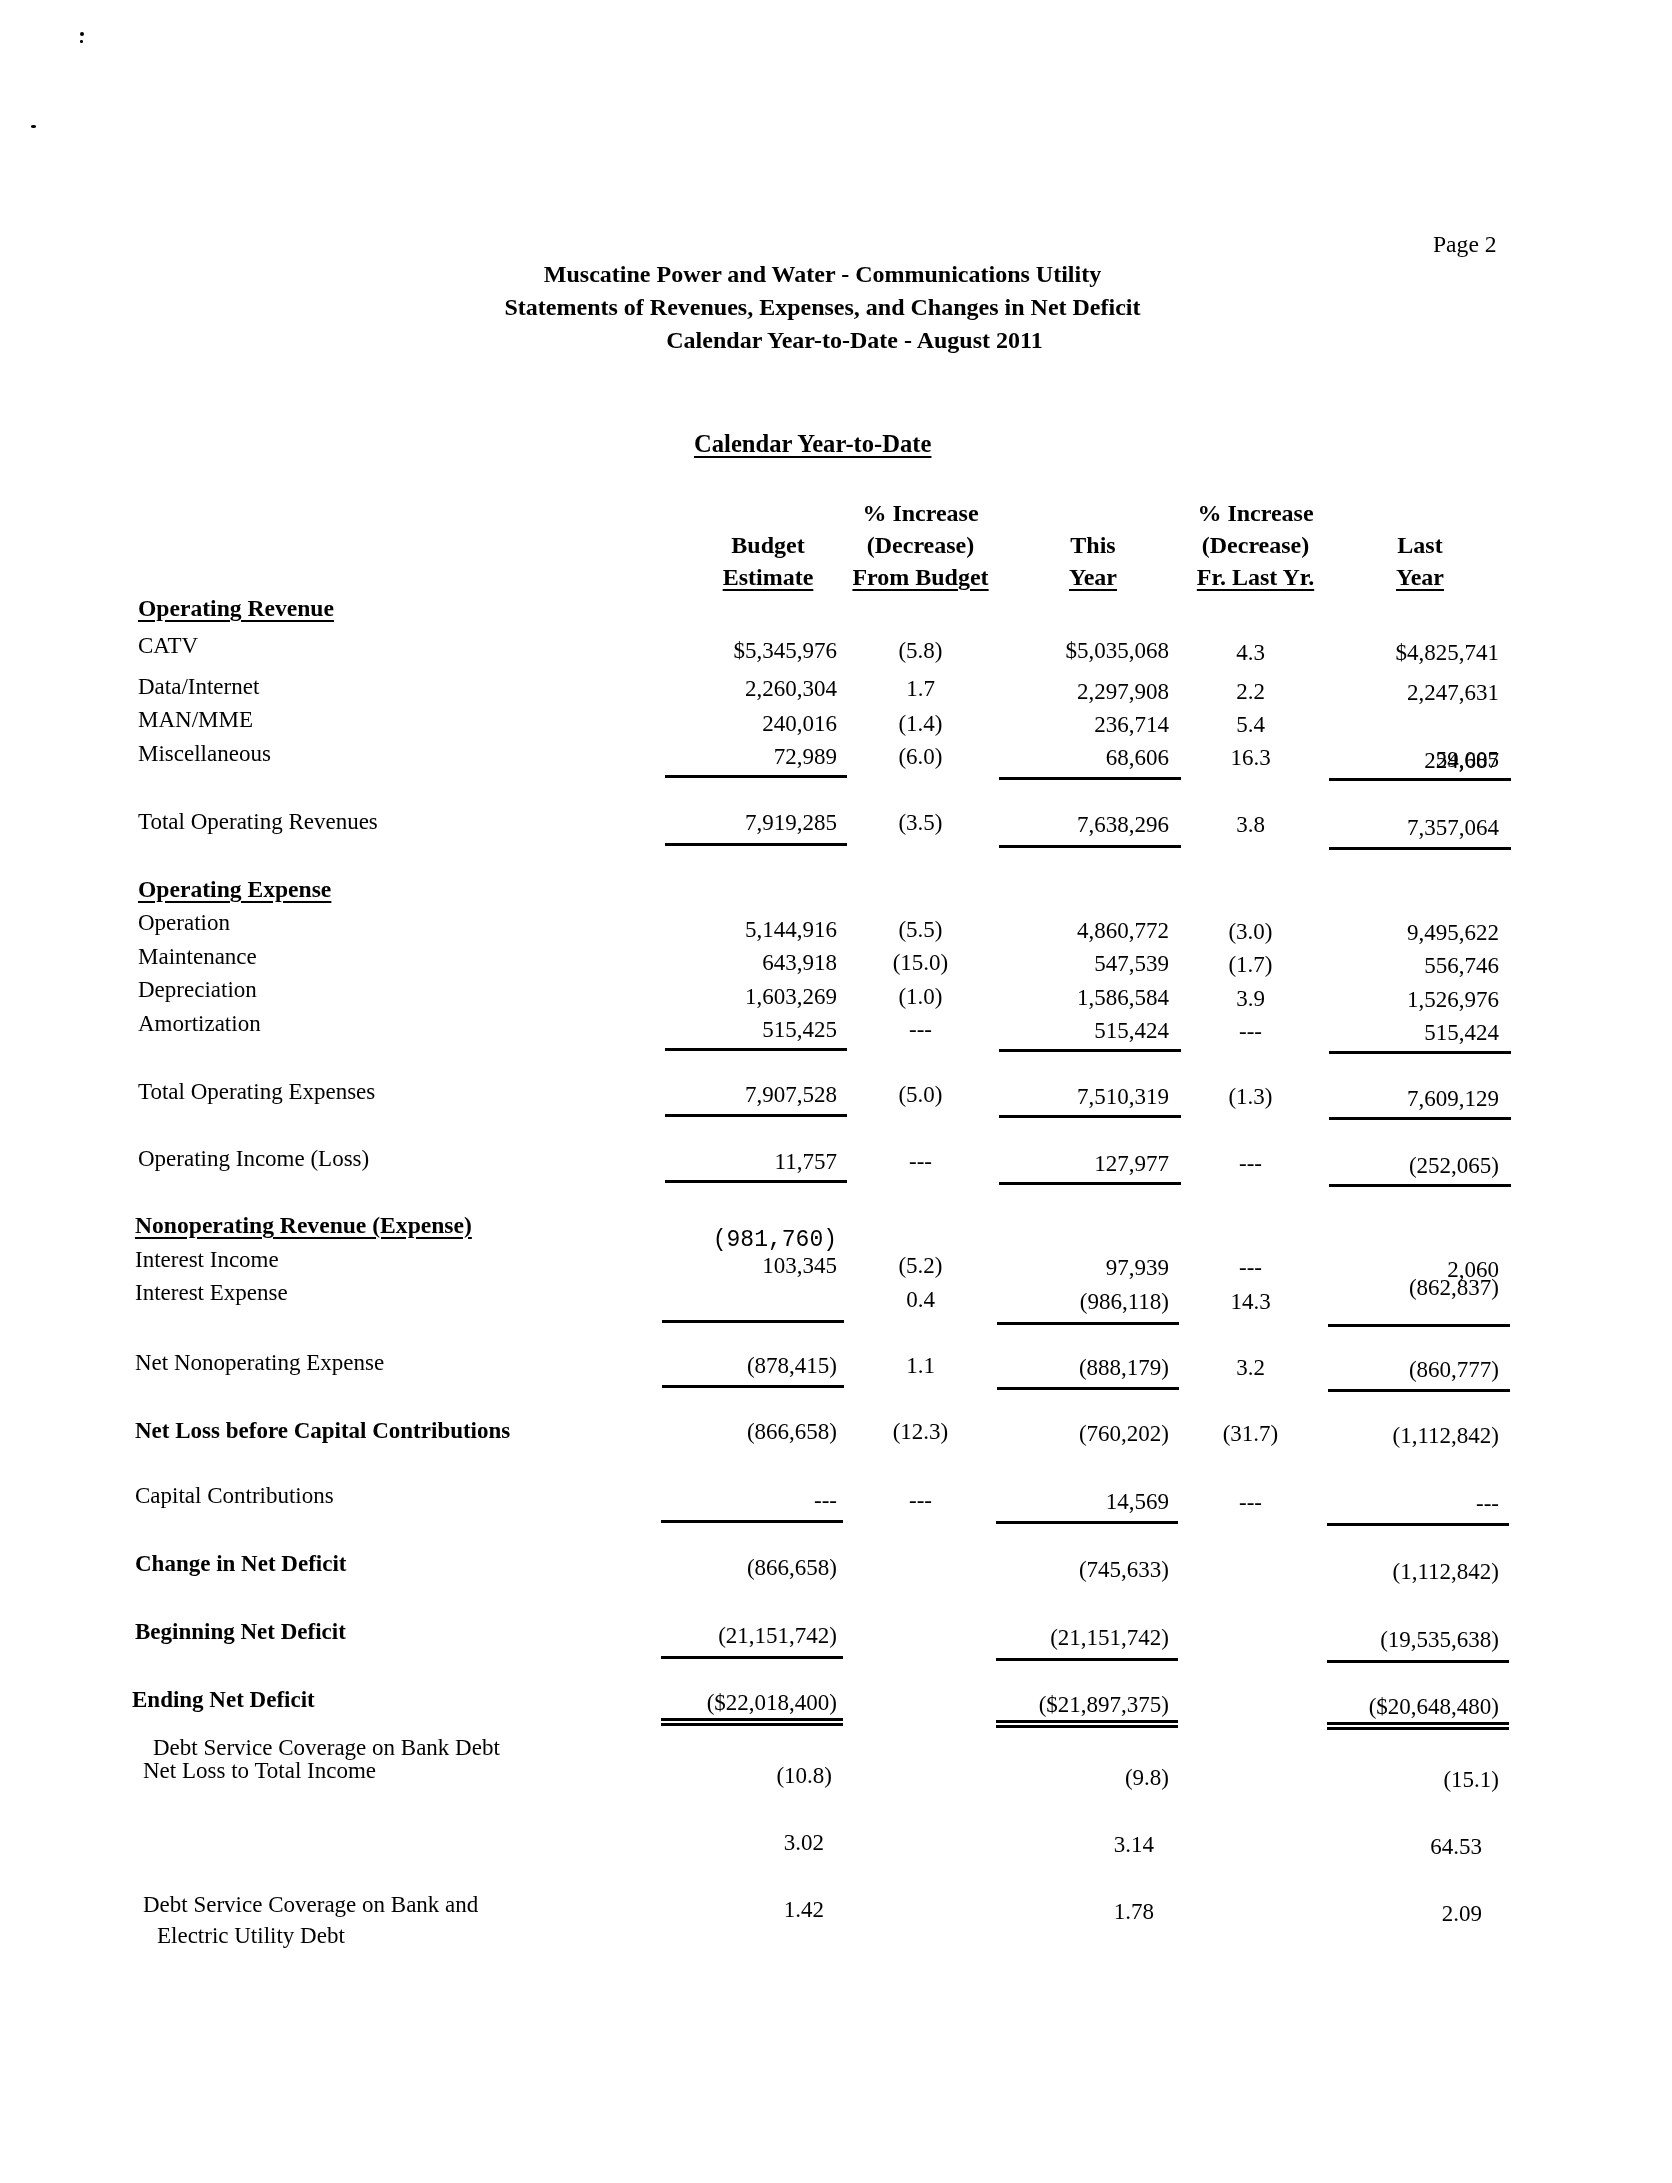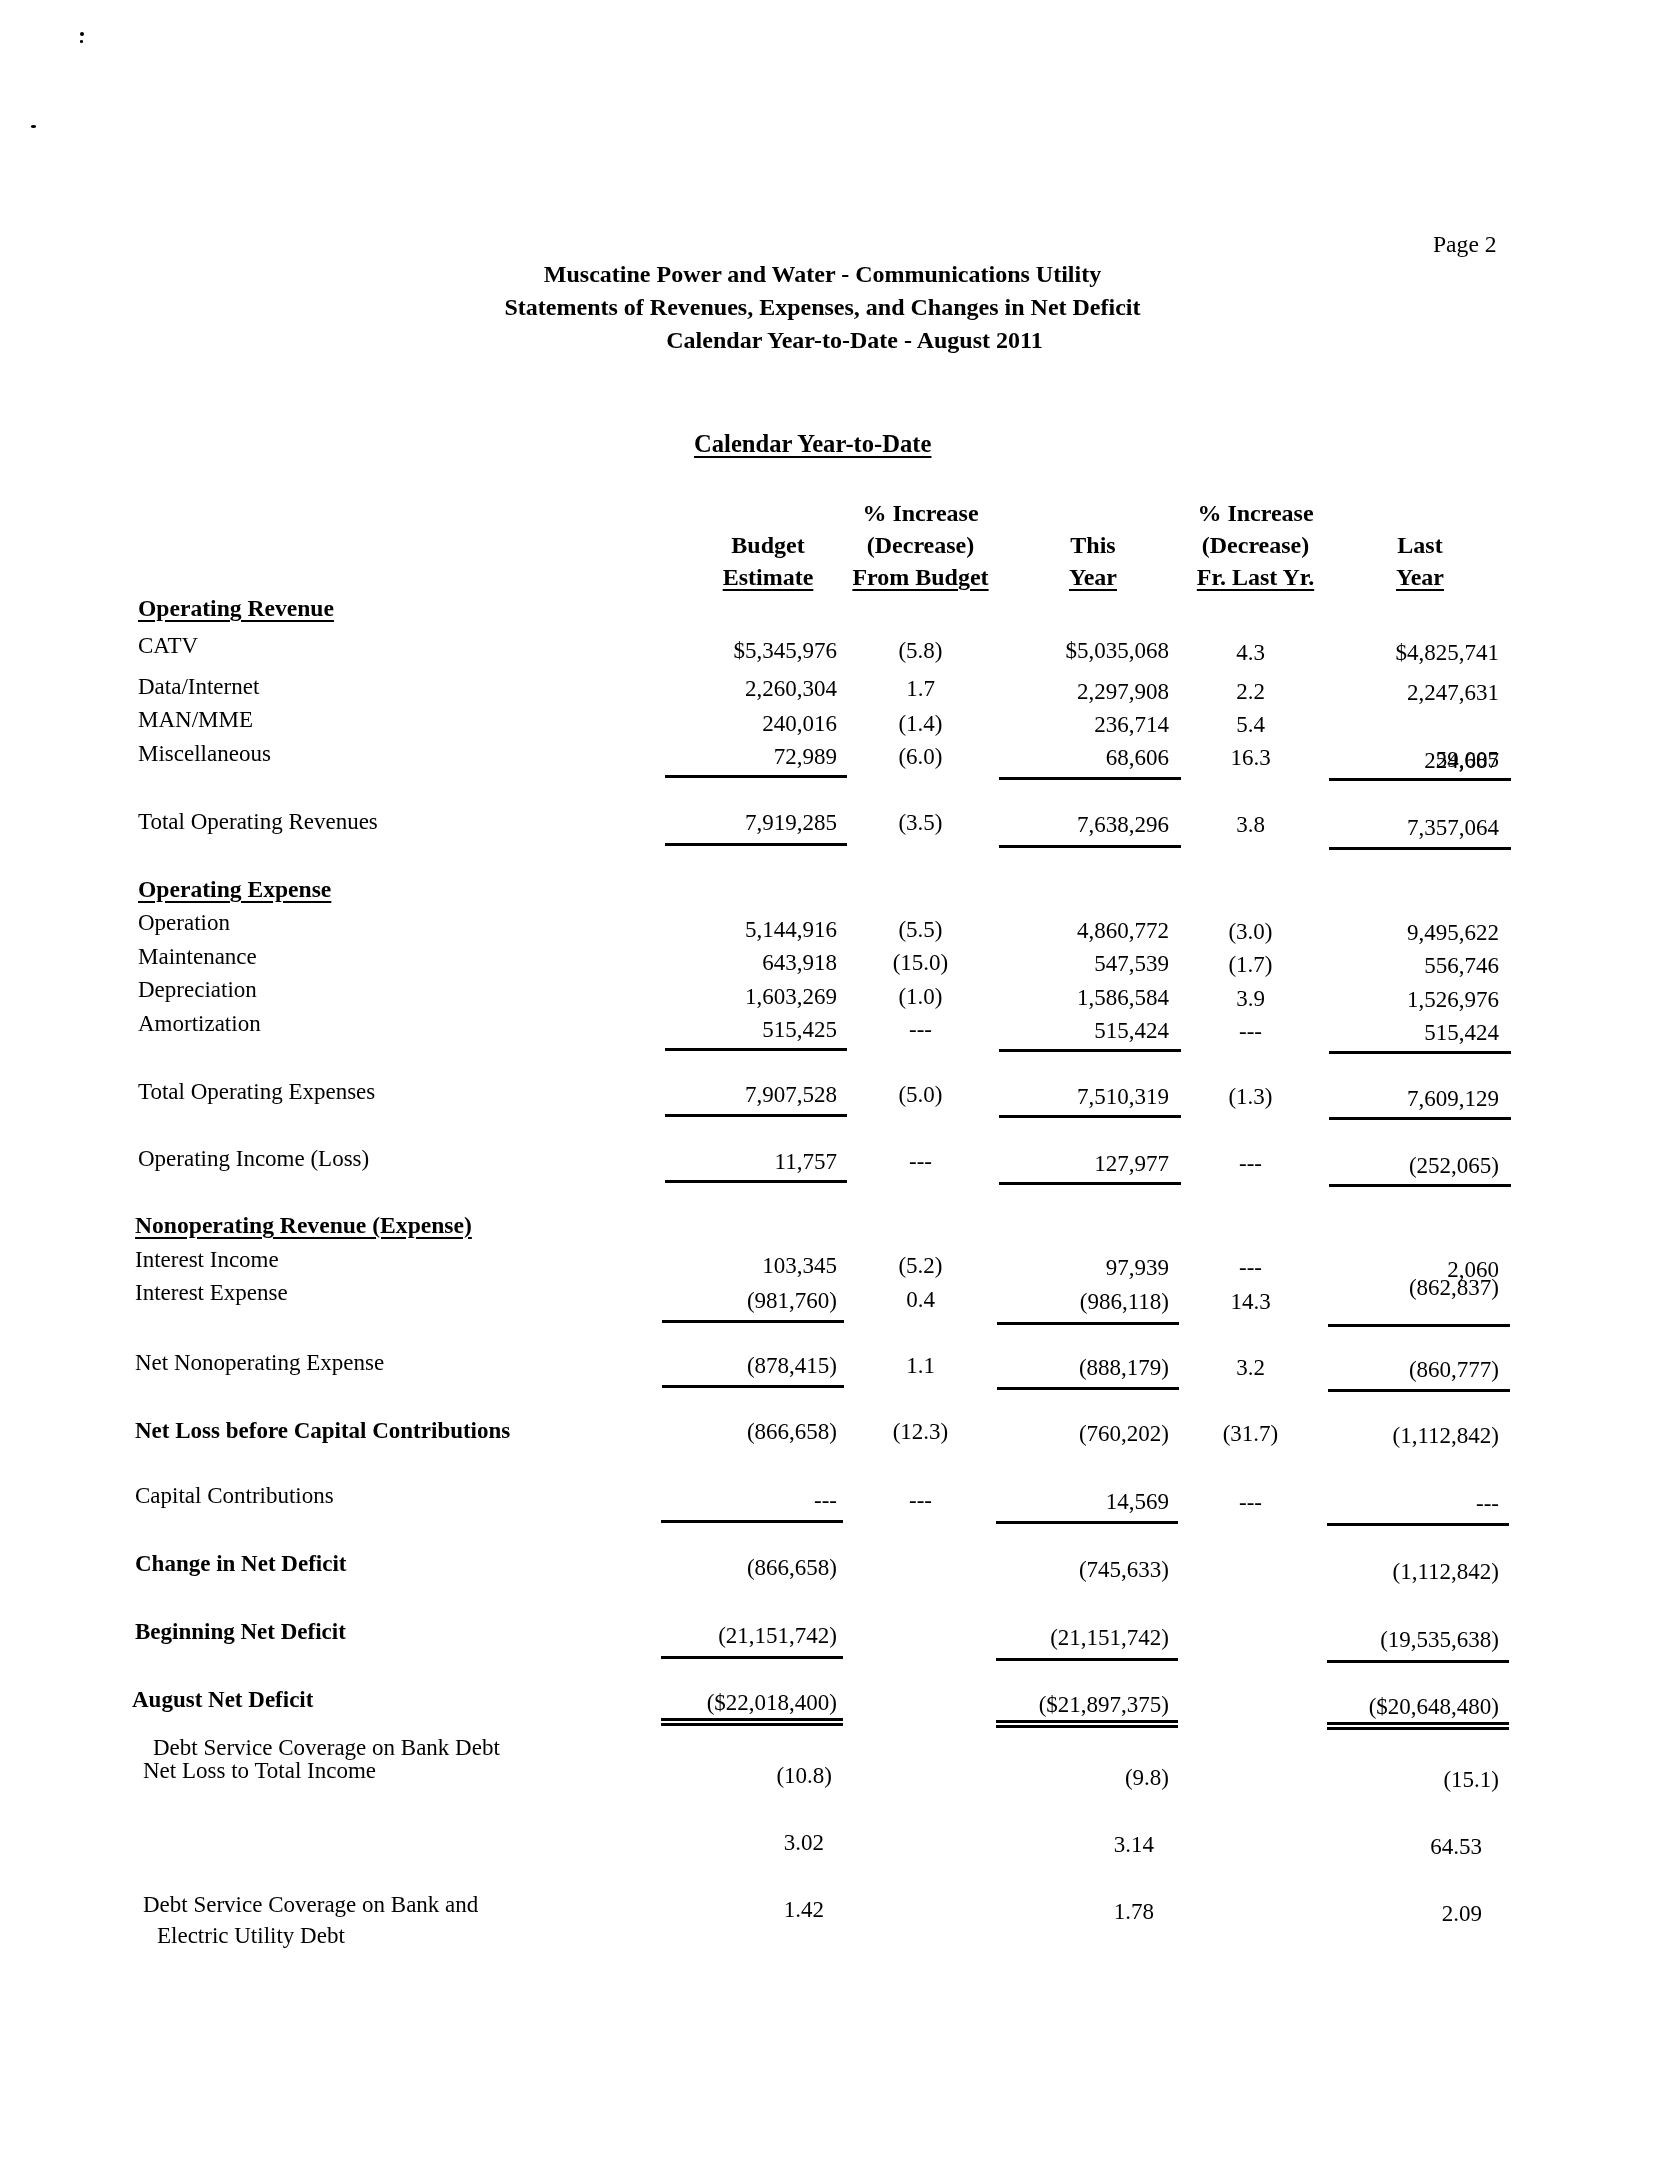--- a/index.html
+++ b/index.html
@@ -182,21 +182,21 @@
   <div class="abs lbl" style="left:135px;top:1247px;">Interest Income</div>
   <div class="abs num c1" style="top:1253px;">103,345</div>
   <div class="abs pct p2" style="top:1253px;">(5.2)</div>
   <div class="abs num c3" style="top:1255px;">97,939</div>
   <div class="abs pct p4" style="top:1255px;">---</div>
   <div class="abs num c5" style="top:1257px;">2,060</div>
 </div>
 
 <div>
   <div class="abs lbl" style="left:135px;top:1280px;">Interest Expense</div>
-  <div class="abs num c1" style="top:1288px;">(981,760)</div>
+  <div class="abs num c1" style="top:1227px;font-family:Liberation Mono, monospace;">(981,760)</div>
   <div class="abs pct p2" style="top:1287px;">0.4</div>
   <div class="abs num c3" style="top:1289px;">(986,118)</div>
   <div class="abs pct p4" style="top:1289px;">14.3</div>
   <div class="abs num c5" style="top:1275px;">(862,837)</div>
 </div>
 <div class="rule" style="left:662px;width:182px;top:1320px;"></div>
 <div class="rule" style="left:997px;width:182px;top:1322px;"></div>
 <div class="rule" style="left:1328px;width:182px;top:1324px;"></div>
 
 <div>
@@ -243,21 +243,21 @@
   <div class="abs lbl b" style="left:135px;top:1619px;">Beginning Net Deficit</div>
   <div class="abs num c1" style="top:1623px;">(21,151,742)</div>
   <div class="abs num c3" style="top:1625px;">(21,151,742)</div>
   <div class="abs num c5" style="top:1627px;">(19,535,638)</div>
 </div>
 <div class="rule" style="left:661px;width:182px;top:1656px;"></div>
 <div class="rule" style="left:996px;width:182px;top:1658px;"></div>
 <div class="rule" style="left:1327px;width:182px;top:1660px;"></div>
 
 <div>
-  <div class="abs lbl b" style="left:132px;top:1687px;">August Net Deficit</div>
+  <div class="abs lbl b" style="left:132px;top:1687px;">Ending Net Deficit</div>
   <div class="abs num c1" style="top:1690px;">($22,018,400)</div>
   <div class="abs num c3" style="top:1692px;">($21,897,375)</div>
   <div class="abs num c5" style="top:1694px;">($20,648,480)</div>
 </div>
 <div class="rule" style="left:661px;width:182px;top:1718px;"></div>
 <div class="rule" style="left:661px;width:182px;top:1723px;"></div>
 <div class="rule" style="left:996px;width:182px;top:1720px;"></div>
 <div class="rule" style="left:996px;width:182px;top:1725px;"></div>
 <div class="rule" style="left:1327px;width:182px;top:1722px;"></div>
 <div class="rule" style="left:1327px;width:182px;top:1727px;"></div>

